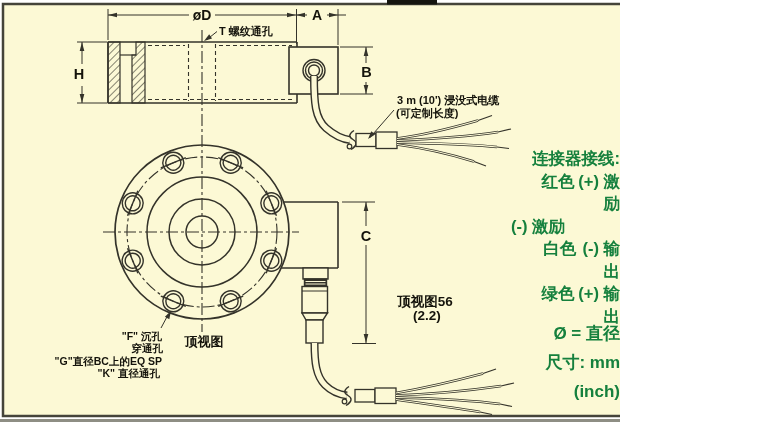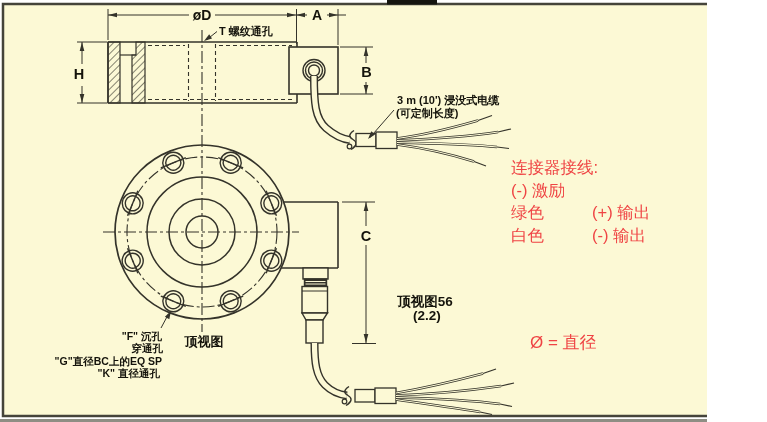--- a/index.html
+++ b/index.html
@@ -1,19 +1,19 @@
 <!DOCTYPE html>
 <html><head>
 <meta charset="utf-8">
 <style>
   html,body{margin:0;padding:0;background:#ffffff;}
-  .stage{position:relative;width:707px;height:422px;overflow:hidden;background:#ffffff;
-         font-family:"Liberation Sans",sans-serif;}
+  .stage{position:relative;width:620px;height:422px;overflow:hidden;background:#ffffff;
+         font-family:"Liberation Sans",sans-serif;text-align:right;}
   .stage svg{position:absolute;left:0;top:0;}
-  .txtblock{position:absolute;color:#ef4444;font-weight:normal;margin-top:9px;}
+  .txtblock{position:absolute;color:#15803d;font-weight:bold;}
   .wiring{left:511px;top:147px;font-size:16.5px;line-height:22.5px;}
   .wiring-row{display:flex;}
   .wiring-row .wcolor{width:81px;}
   .notes{left:530px;top:319px;font-size:17px;line-height:29px;}
   .svgtext{font-family:"Liberation Sans",sans-serif;font-weight:bold;fill:#14130b;}
 </style>
 </head>
 <body>
 
 <div class="stage">
@@ -246,29 +246,34 @@
     <text class="svgtext" x="162" y="339.5" font-size="10.5" text-anchor="end">"F" 沉孔</text>
     <text class="svgtext" x="163" y="352" font-size="10.5" text-anchor="end">穿通孔</text>
     <text class="svgtext" x="162" y="364.5" font-size="10.5" text-anchor="end">"G"直径BC上的EQ SP</text>
     <text class="svgtext" x="160" y="377" font-size="10.5" text-anchor="end">"K" 直径通孔</text>
   </g>
 </svg>
 
 <div class="txtblock wiring">
   <div>连接器接线:</div>
   <div class="wiring-row">
+    <span class="wcolor">红色</span>
+    <span>(+) 激励</span>
+  </div>
+  <div class="wiring-row">
     <span>(-) 激励</span>
+  </div>
+  <div class="wiring-row">
+    <span class="wcolor">白色</span>
+    <span>(-) 输出</span>
   </div>
   <div class="wiring-row">
     <span class="wcolor">绿色</span>
     <span>(+) 输出</span>
   </div>
-  <div class="wiring-row">
-    <span class="wcolor">白色</span>
-    <span>(-) 输出</span>
-  </div>
 </div>
 
 <div class="txtblock notes">
   <div>Ø = 直径</div>
+  <div>尺寸:  mm (inch)</div>
 </div>
 
 </div>
 
 </body></html>

